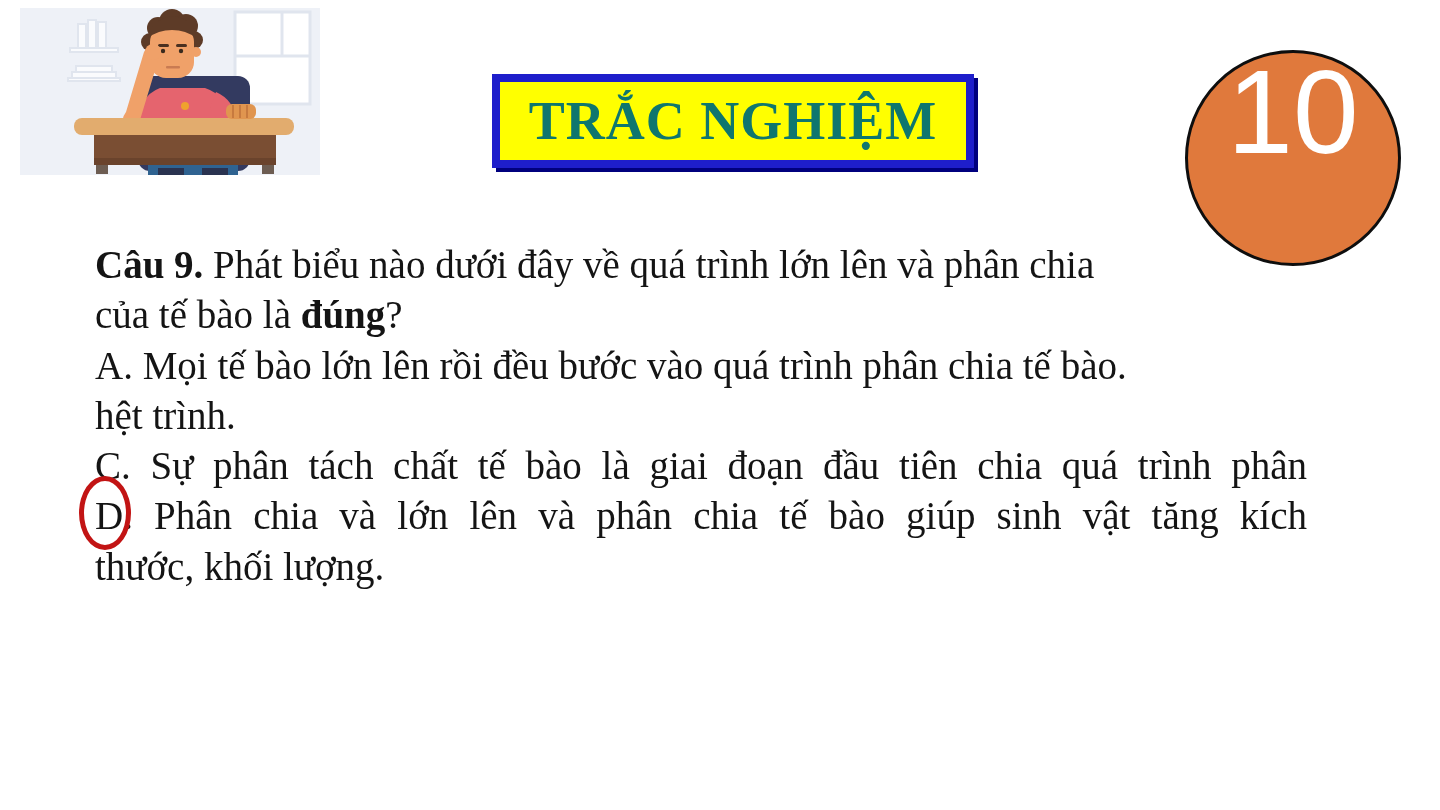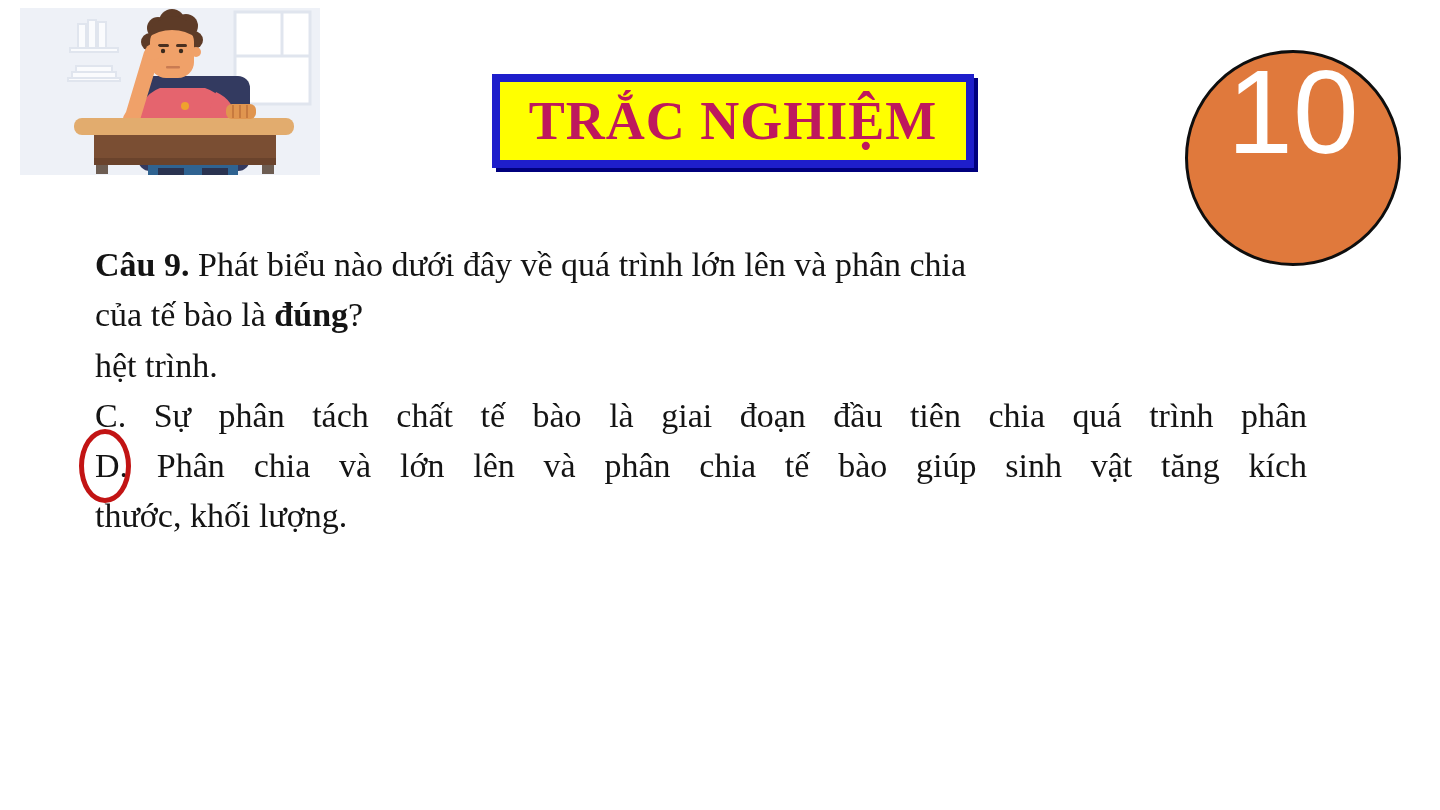--- a/index.html
+++ b/index.html
@@ -23,21 +23,21 @@
     box-sizing: border-box;
     background: #FFFF00;
     border: 8px solid #1E1ECB;
     box-shadow: 4px 4px 0 #00007E;
     display: flex; align-items: center; justify-content: center;
   }
   .title-text {
     font-family: "Liberation Serif", serif;
     font-weight: bold;
     font-size: 54px;
-    color: #be185d;
+    color: #0f766e;
     letter-spacing: 1px;
     white-space: nowrap;
   }
 
   
   .timer {
     position: absolute;
     left: 1185px; top: 50px;
     width: 216px; height: 216px;
     box-sizing: border-box;
@@ -51,21 +51,21 @@
     font-size: 118px;
     color: #ffffff;
     line-height: 1;
   }
 
   
   .content {
     position: absolute;
     left: 95px; top: 240px;
     width: 1212px;
-    font-size: 34px;
+    font-size: 39px;
     line-height: 50.3px;
     color: #141414;
   }
   .content b { font-weight: bold; }
   .jline { text-align: justify; text-align-last: justify; }
 
   
   .circled { position: relative; display: inline; }
   .ellipse-mark {
     position: absolute;
@@ -149,20 +149,23 @@
     <span>10</span>
   </div>
 
   <div class="content">
 
     <div>
       <b>Câu 9.</b><span> Phát biểu nào dưới đây về quá trình lớn lên và phân chia</span><br>
       <span>của tế bào là </span><b>đúng</b><span>?</span>
     </div>
 
+    <div>
+      <span>A. Mọi tế bào lớn lên rồi đều bước vào quá trình phân chia tế bào.</span>
+    </div>
 
     <div>
       <div>hệt trình.</div>
     </div>
 
     <div>
       <div class="jline">C. Sự phân tách chất tế bào là giai đoạn đầu tiên chia quá trình phân</div>
     </div>
 
     <div>

